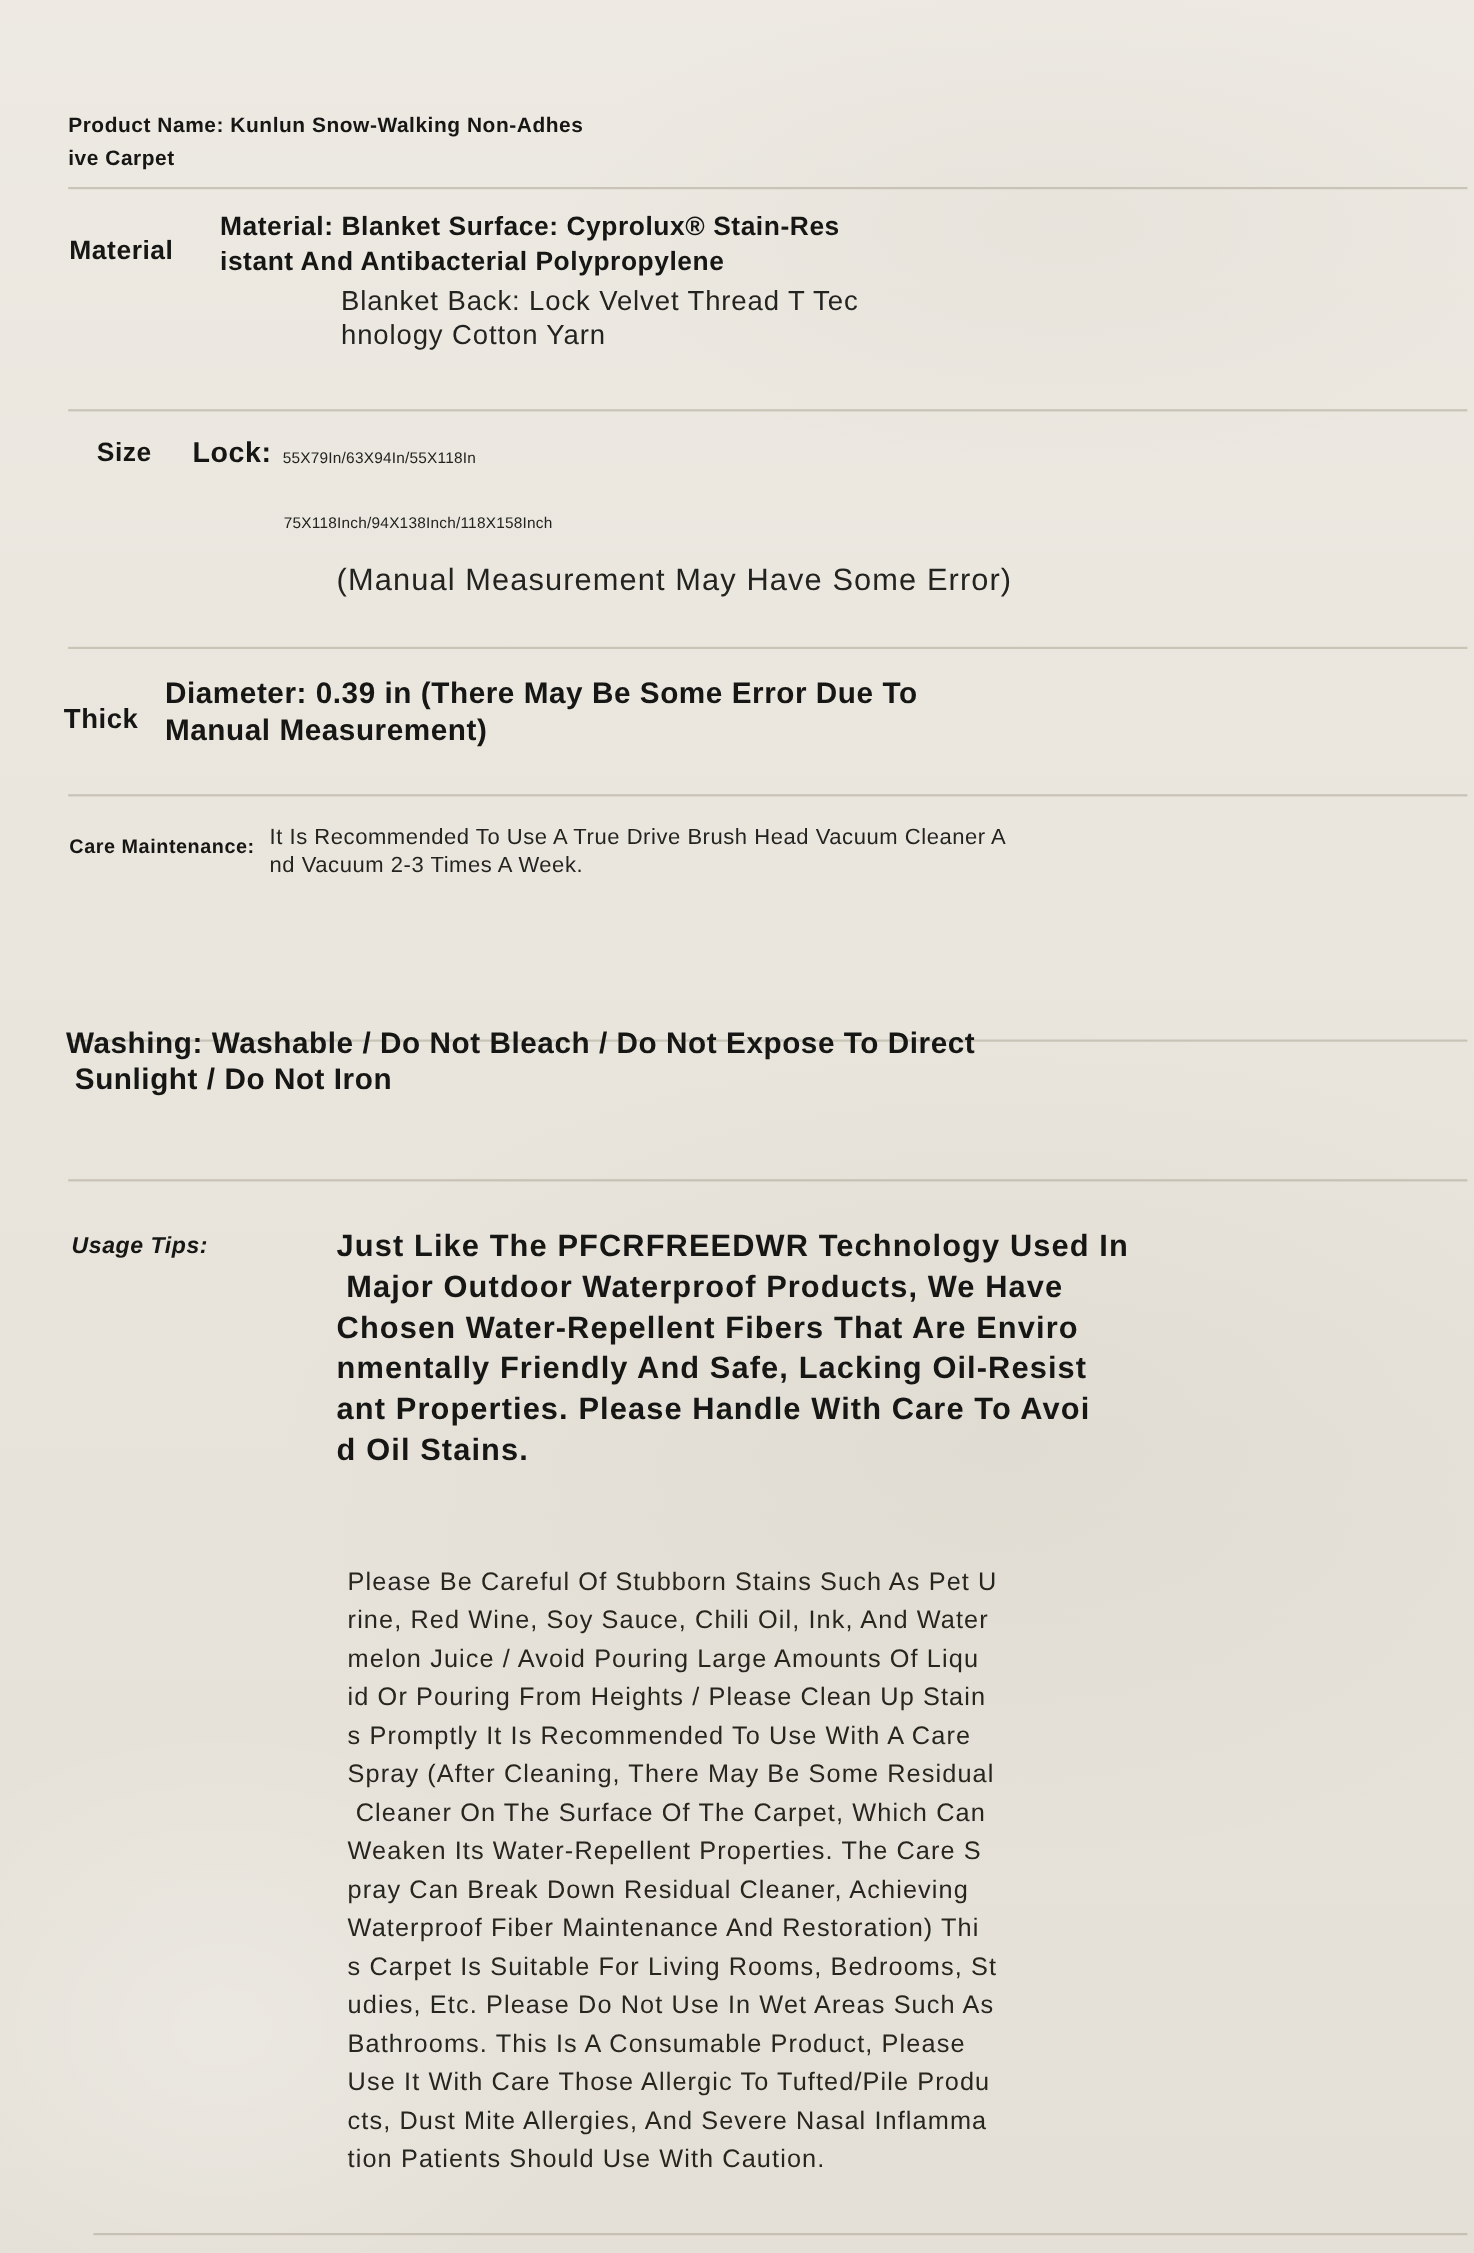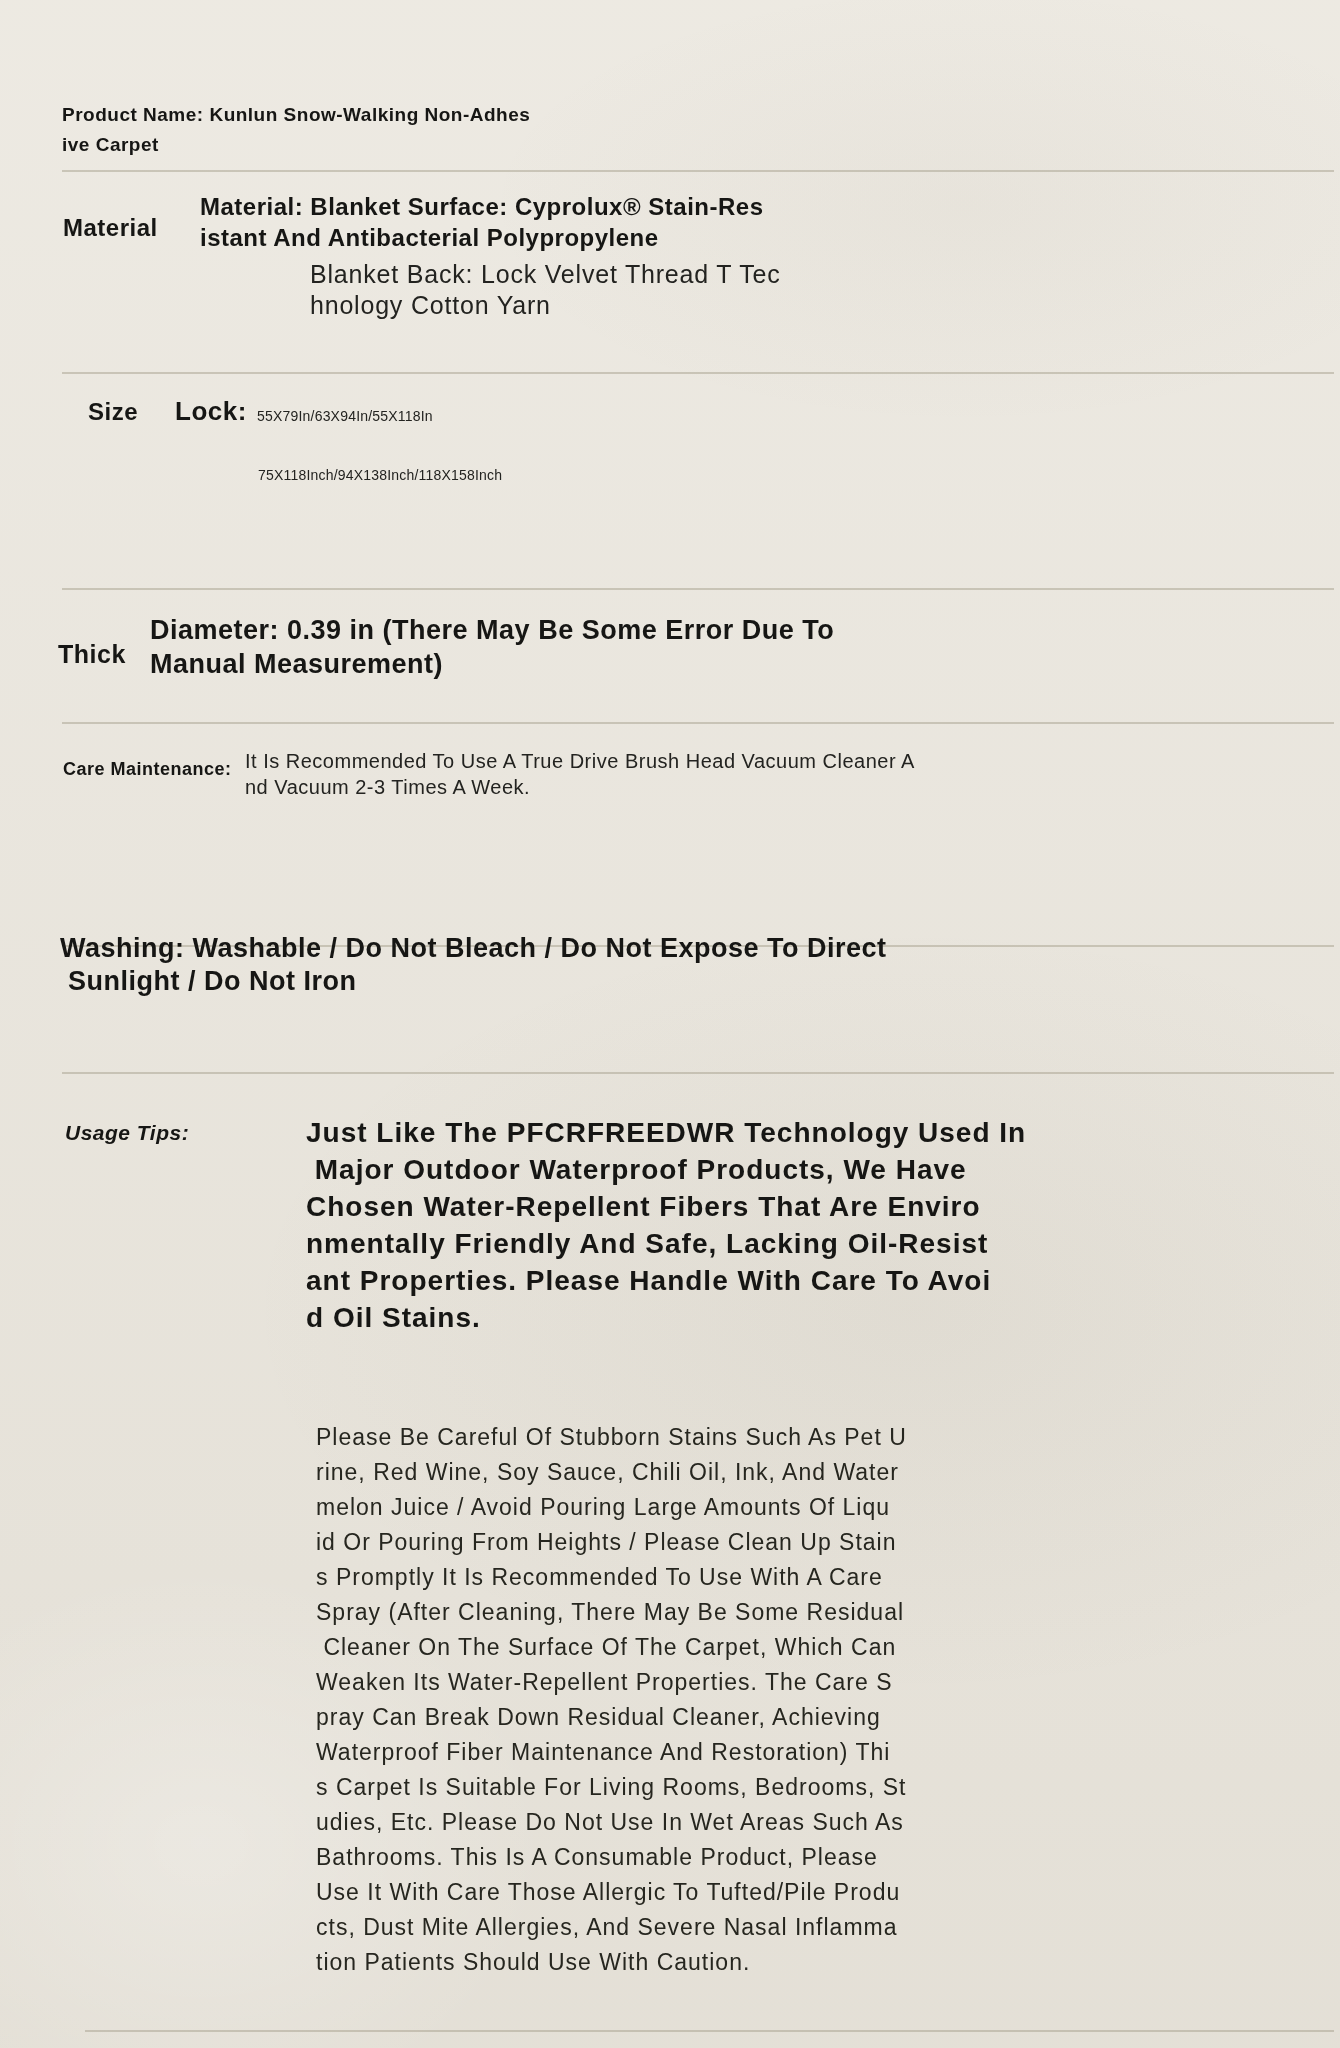--- a/index.html
+++ b/index.html
@@ -71,20 +71,21 @@
 istant And Antibacterial Polypropylene</div>
   <div class="txt mat-reg">Blanket Back: Lock Velvet Thread T Tec
 hnology Cotton Yarn</div>
 
   <div class="divider div-b"></div>
 
   <div class="txt b size-label">Size</div>
   <div class="txt b inch-label">Lock:</div>
   <div class="txt size-1">55X79In/63X94In/55X118In</div>
   <div class="txt size-2">75X118Inch/94X138Inch/118X158Inch</div>
+  <div class="txt size-note">(Manual Measurement May Have Some Error)</div>
 
   <div class="divider div-c"></div>
 
   <div class="txt b thick-label">Thick</div>
   <div class="txt b thick-value">Diameter: 0.39 in (There May Be Some Error Due To
 Manual Measurement)</div>
 
   <div class="divider div-d"></div>
 
   <div class="txt b care-label">Care Maintenance:</div>

